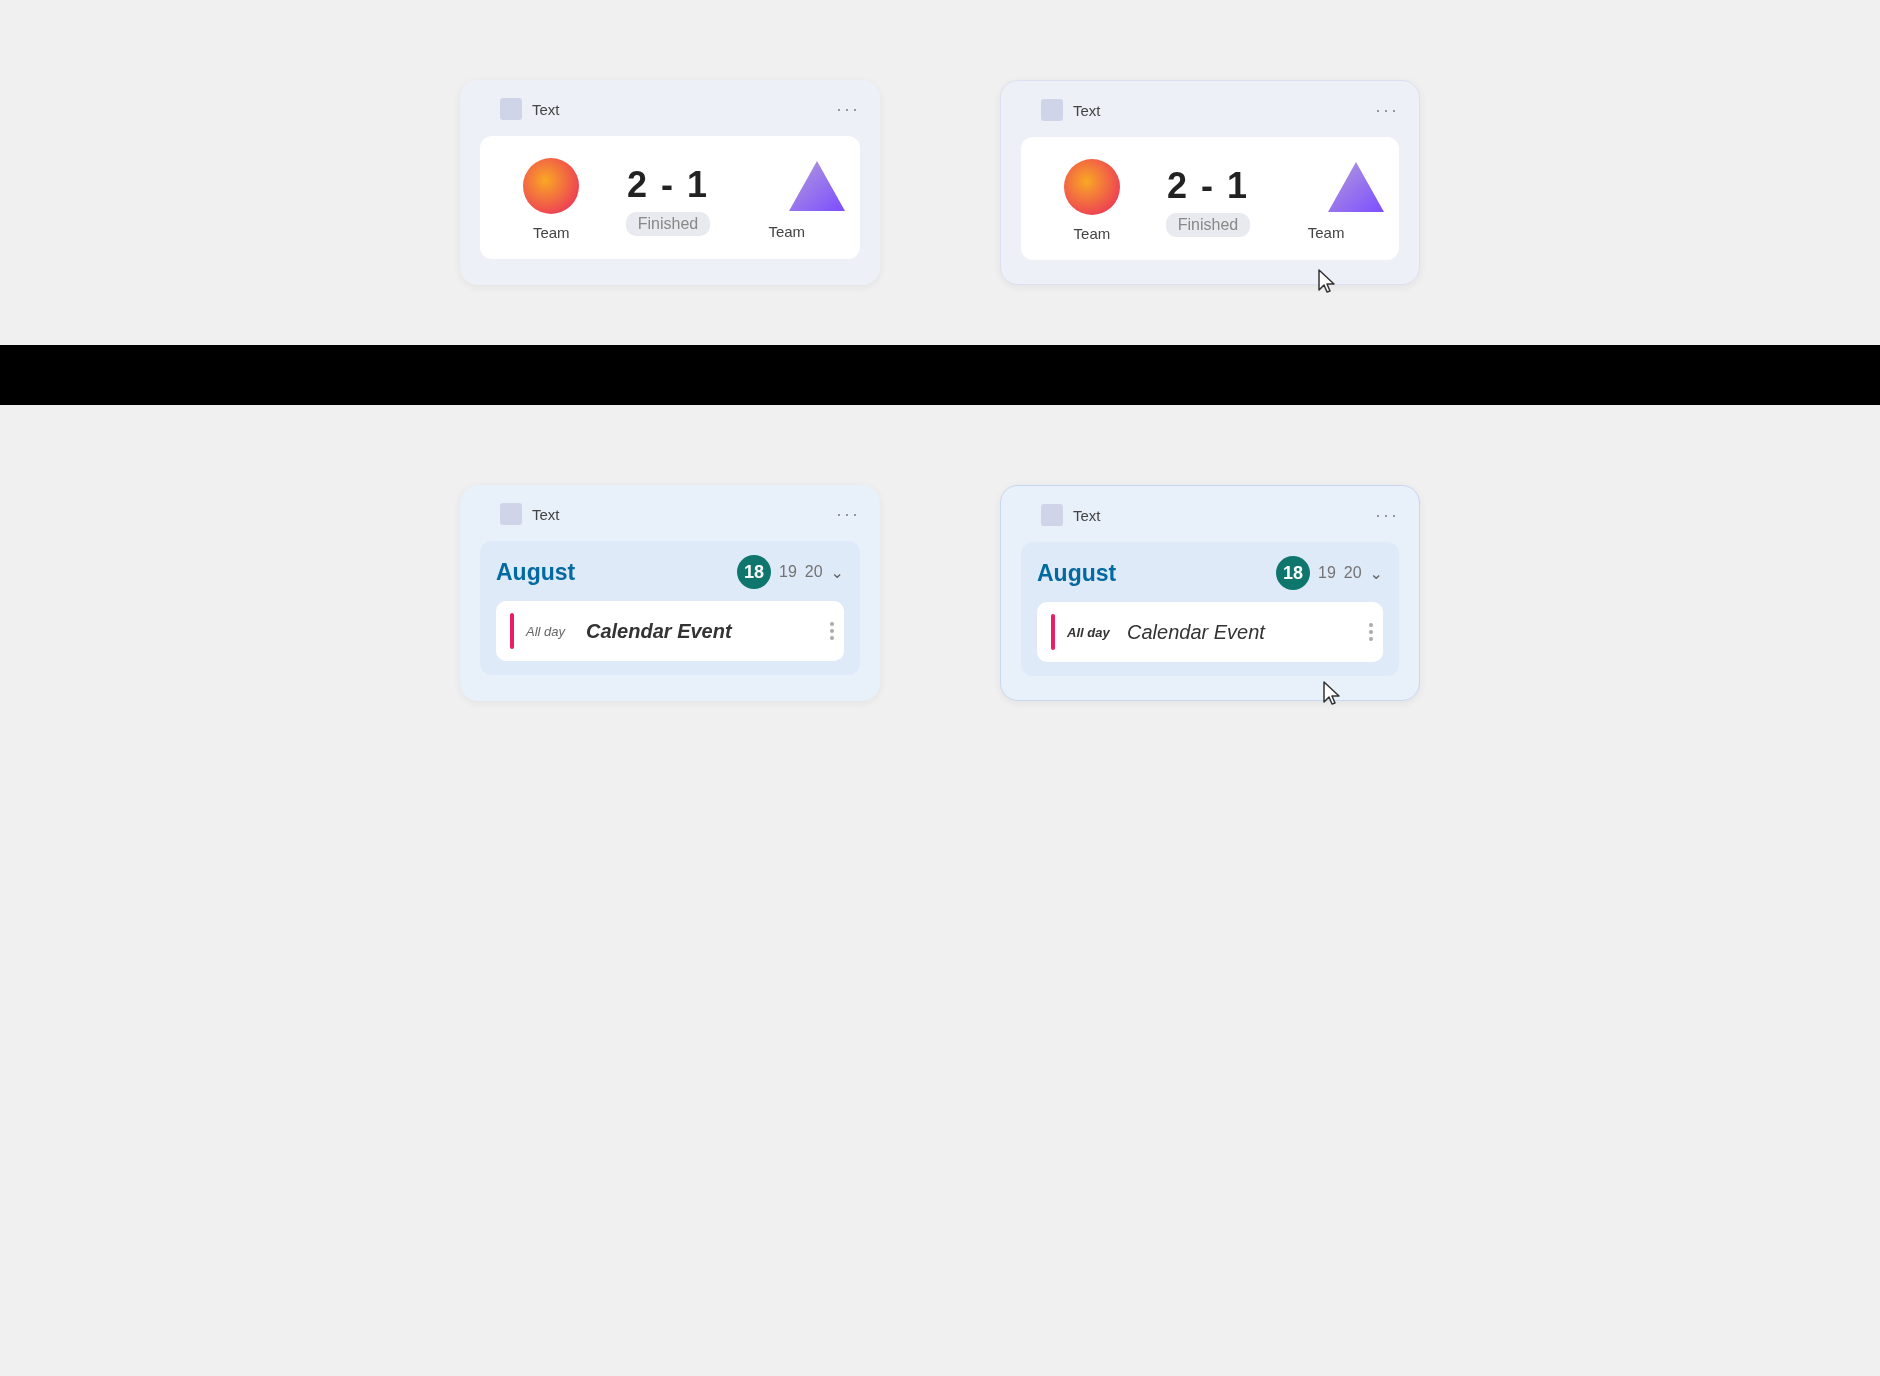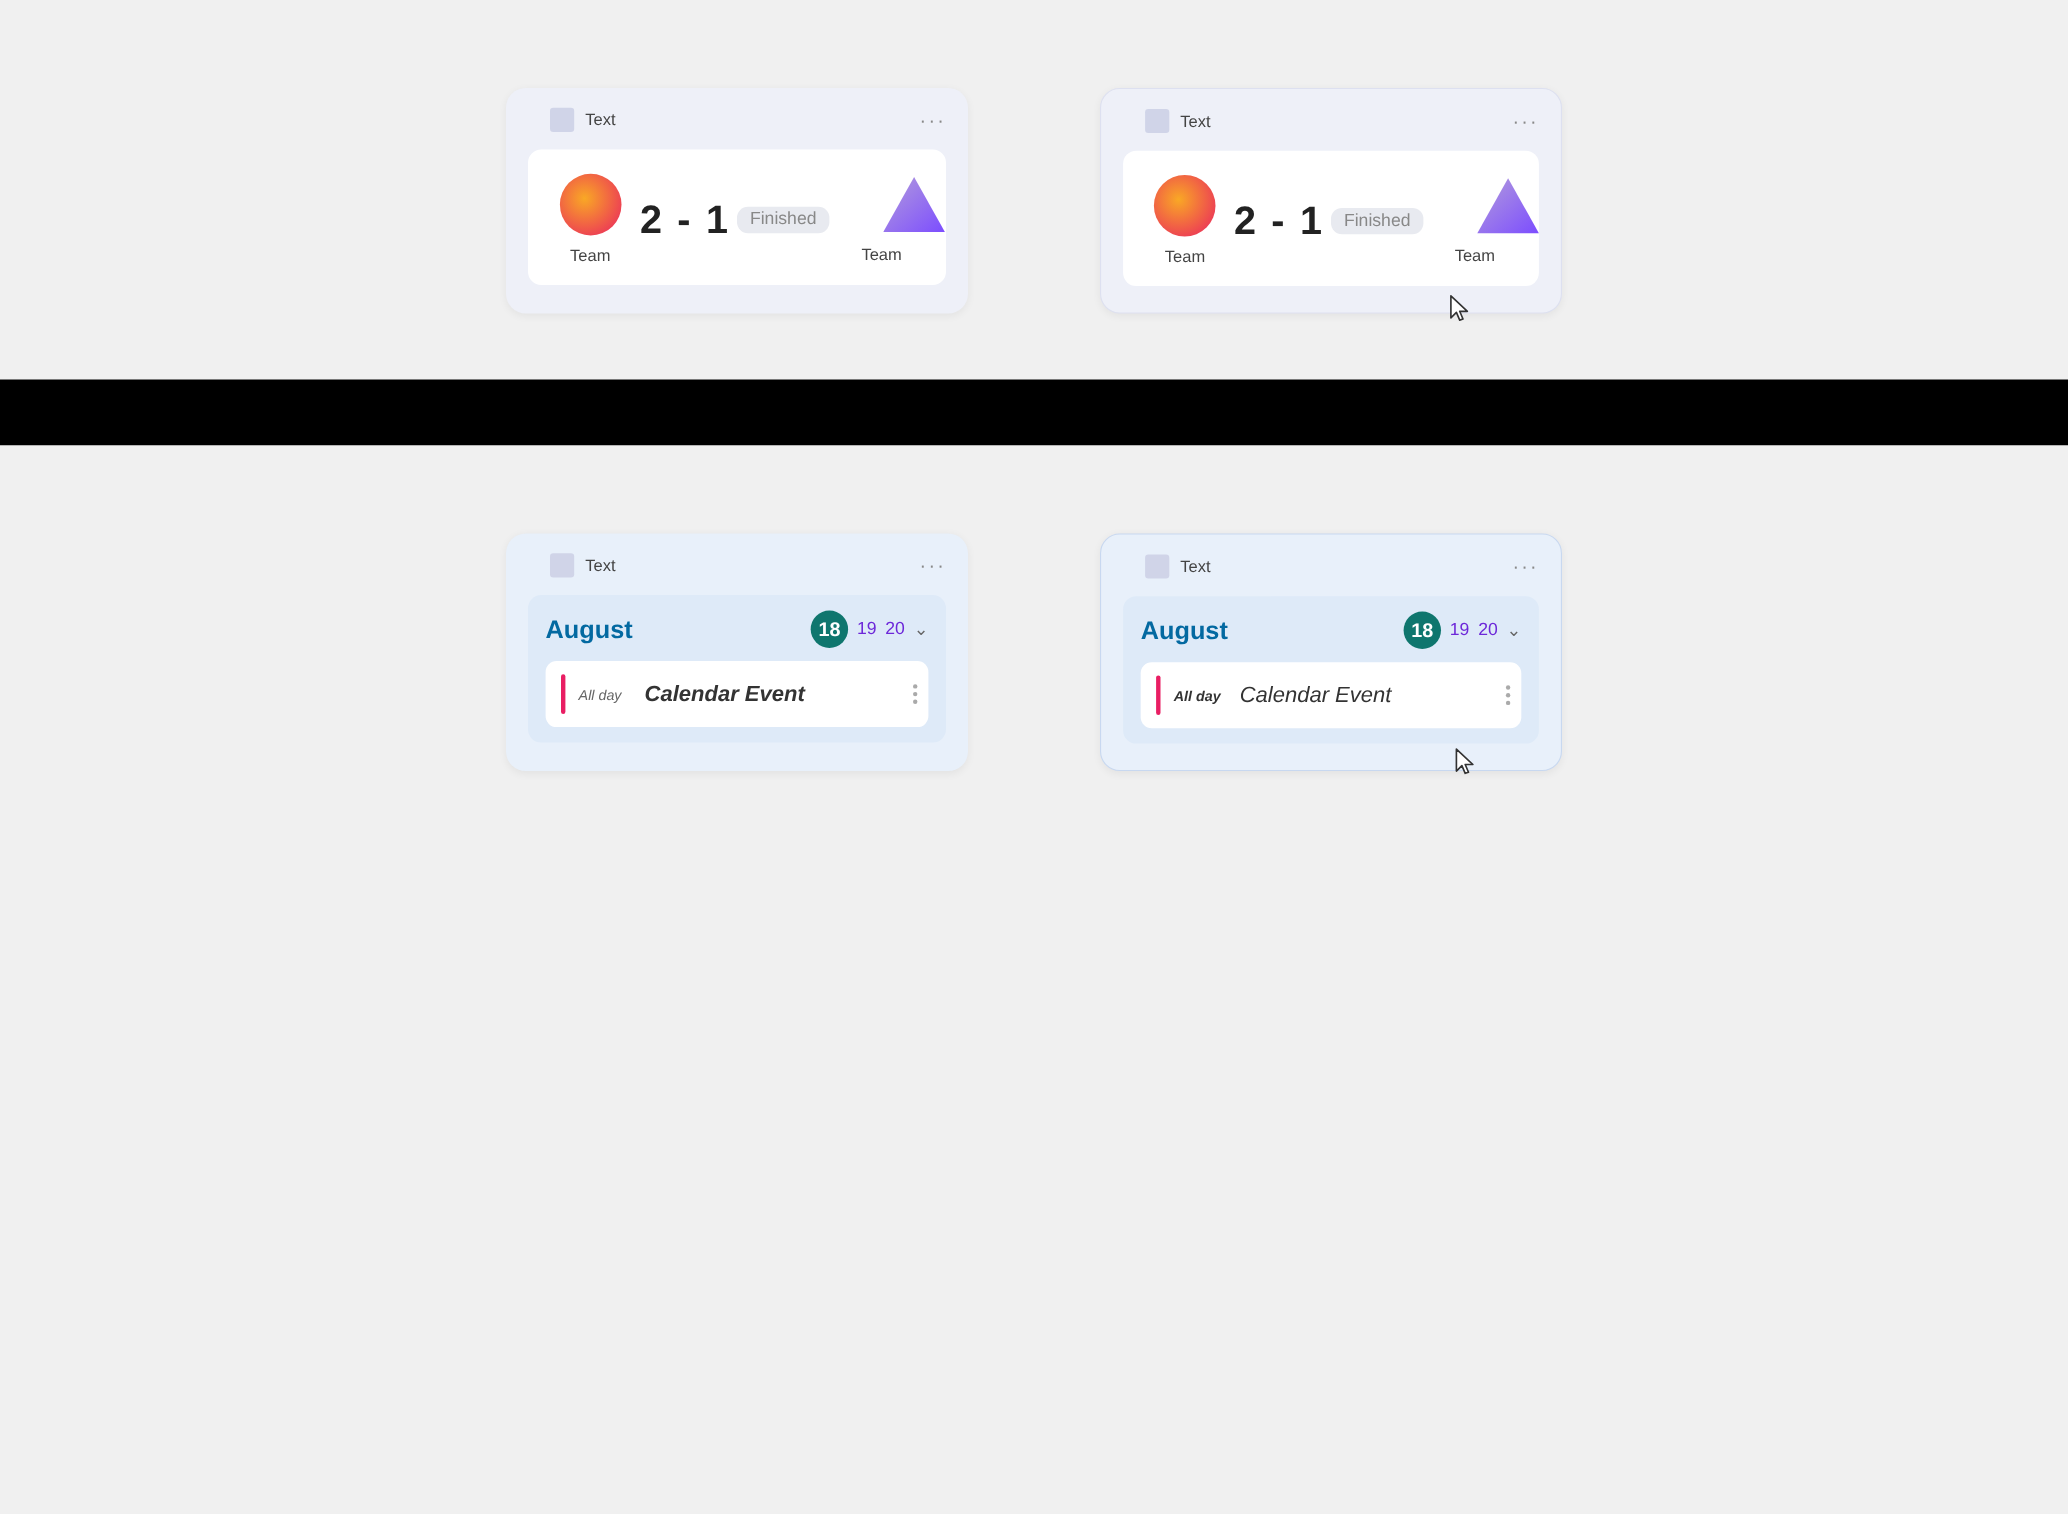--- a/index.html
+++ b/index.html
@@ -121,21 +121,21 @@
 
     .team-label {
       font-size: 15px;
       color: #444;
       font-weight: 400;
       text-align: right;
     }
 
     .score-center {
       display: flex;
-      flex-direction: row;
+      flex-direction: column;
       align-items: center;
       gap: 6px;
     }
 
     .score-text {
       font-size: 36px;
       font-weight: 600;
       color: #222;
       letter-spacing: 2px;
     }
@@ -195,21 +195,21 @@
       color: white;
       font-size: 18px;
       font-weight: 600;
       display: flex;
       align-items: center;
       justify-content: center;
     }
 
     .date-num {
       font-size: 16px;
-      color: #6d28d9;
+      color: #737373;
       font-weight: 400;
     }
 
     .chevron-down {
       color: #666;
       font-size: 16px;
       cursor: pointer;
     }
 
     .calendar-event-row {

